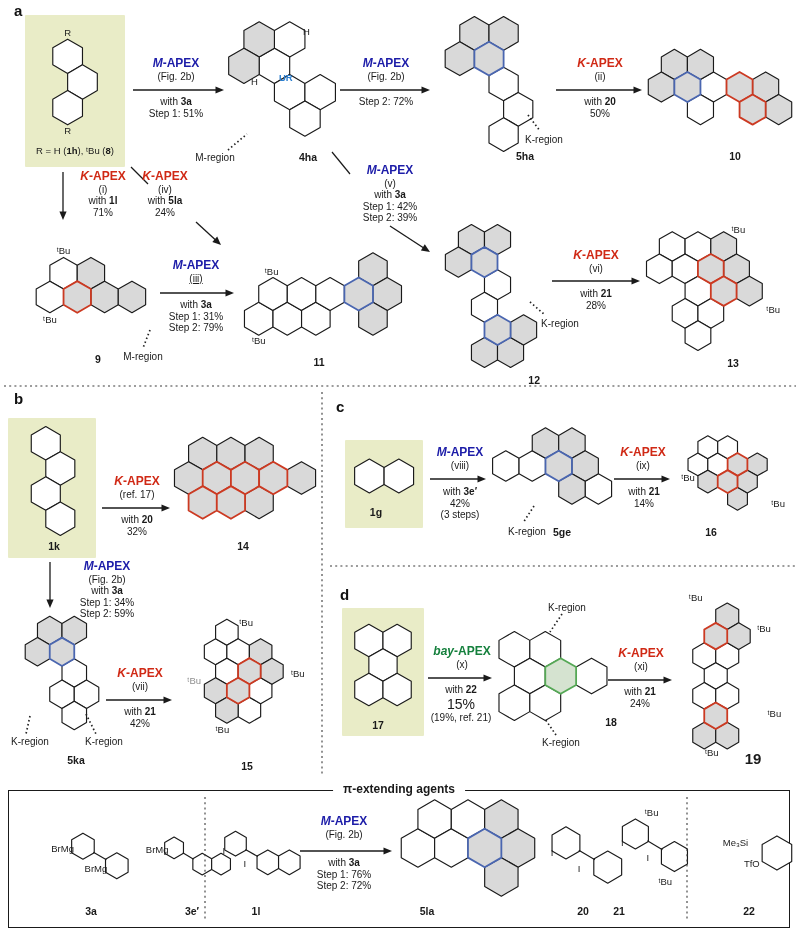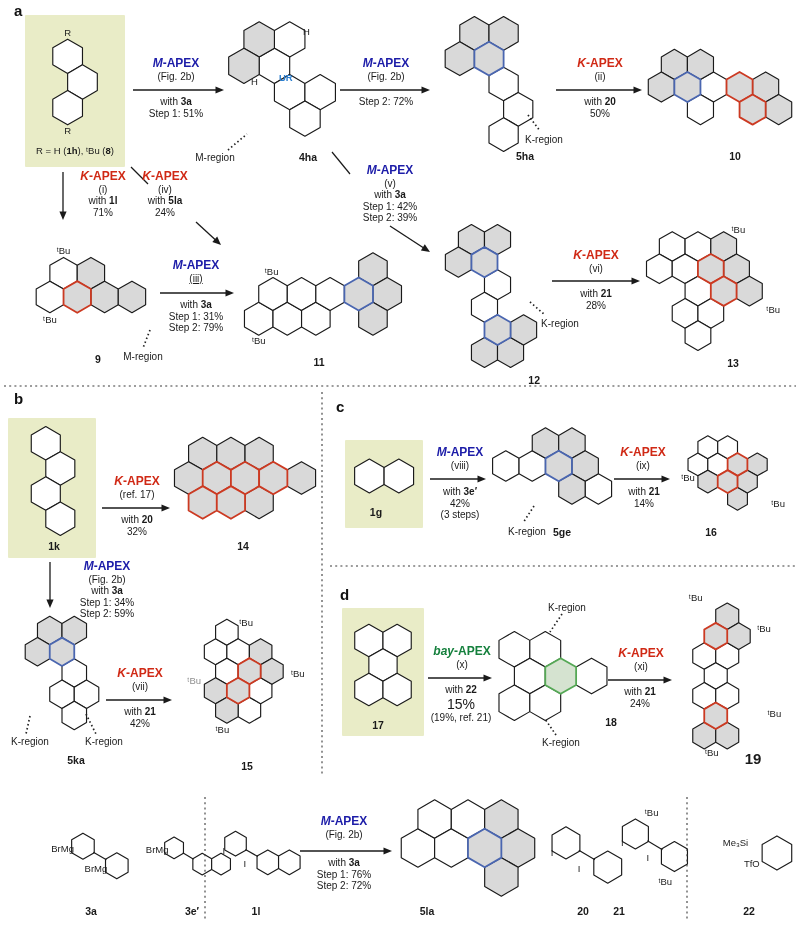--- a/index.html
+++ b/index.html
@@ -24,20 +24,23 @@
   svg{display:block}
 </style>
 </head>
 <body>
 
 <div id="fig">
   <div class="panel-letter pl-a">a</div>
   <div class="panel-letter pl-b">b</div>
   <div class="panel-letter pl-c">c</div>
   <div class="panel-letter pl-d">d</div>
+  <div id="bottom-box">
+    <span id="bb-title">π-extending agents</span>
+  </div>
 <div class="layer">
       <div class="hbox" style="left: 25px; top: 15px; width: 100px; height: 152px; background: rgb(233, 236, 199);"></div>
       <div class="hbox" style="left: 8px; top: 418px; width: 88px; height: 140px; background: rgb(233, 236, 199);"></div>
       <div class="hbox" style="left: 345px; top: 440px; width: 78px; height: 88px; background: rgb(233, 236, 199);"></div>
       <div class="hbox" style="left: 342px; top: 608px; width: 82px; height: 128px; background: rgb(233, 236, 199);"></div>
     </div>
     <div class="layer">
       <svg class="mol" width="56" height="120" viewBox="-10.2 -20.0 29.0 70.0" preserveAspectRatio="xMidYMid meet" style="left: 47px; top: 22px; position: absolute;">
         <polygon points="0.00,10.00 -8.66,5.00 -8.66,-5.00 -0.00,-10.00 8.66,-5.00 8.66,5.00" fill="#ffffff" stroke="#1a1a1a" stroke-width="0.67" stroke-linejoin="round"></polygon>
         <polygon points="8.66,25.00 -0.00,20.00 0.00,10.00 8.66,5.00 17.32,10.00 17.32,20.00" fill="#ffffff" stroke="#1a1a1a" stroke-width="0.67" stroke-linejoin="round"></polygon>

